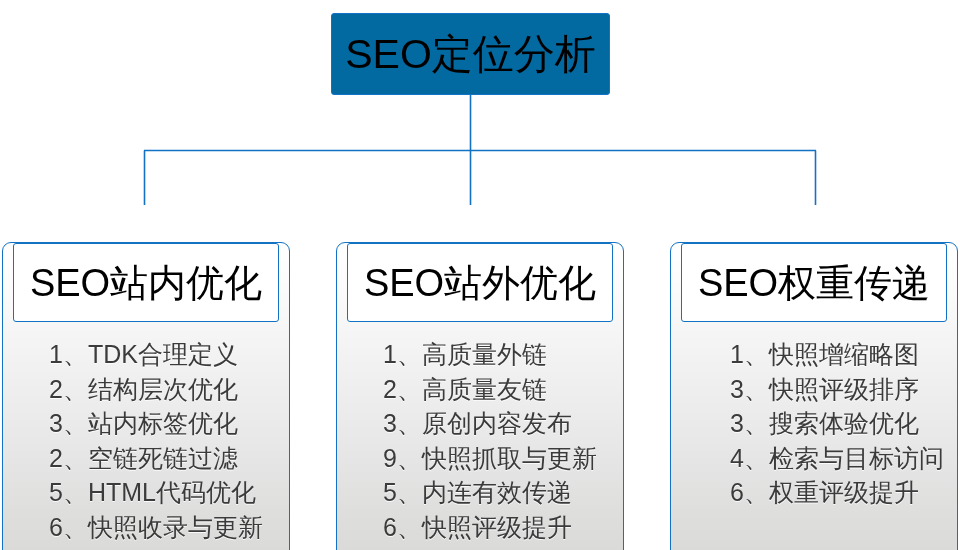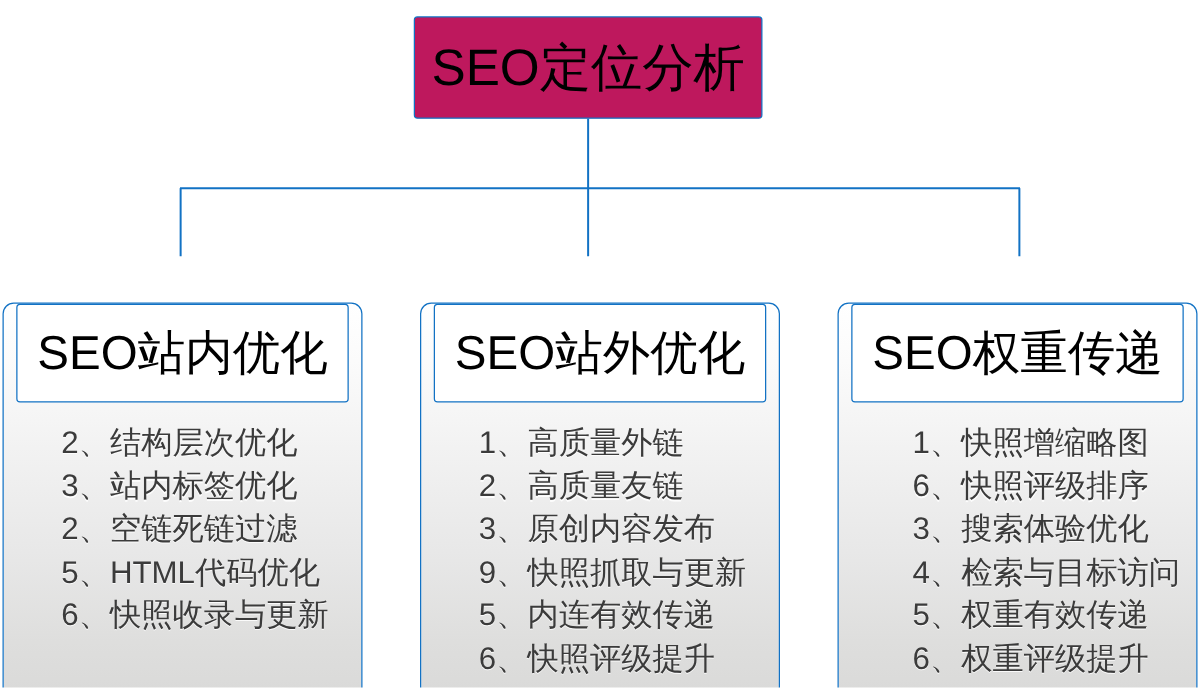--- a/index.html
+++ b/index.html
@@ -36,21 +36,21 @@
   
   .root-box {
     position: absolute;
     left: 331px;
     top: 13px;
     width: 279px;
     height: 82px;
     box-sizing: border-box;
     border: 1.6px solid #1272c4;
     border-radius: 3px;
-    background: #be185d;
+    background: #0369a1;
     display: flex;
     align-items: center;
     justify-content: center;
   }
   .root-title {
     font-size: 41px;
     line-height: 1;
     color: #000000;
     letter-spacing: 0px;
     white-space: nowrap;
@@ -148,20 +148,21 @@
   <div class="root-box">
     <span class="root-title">SEO定位分析</span>
   </div>
 
   <div class="column col-1">
     <div class="col-body"></div>
     <div class="col-header">
       <span class="col-header-text">SEO站内优化</span>
     </div>
     <ul class="col-list">
+      <li>1、TDK合理定义</li>
       <li>2、结构层次优化</li>
       <li>3、站内标签优化</li>
       <li>2、空链死链过滤</li>
       <li>5、HTML代码优化</li>
       <li>6、快照收录与更新</li>
     </ul>
   </div>
 
   <div class="column col-2">
     <div class="col-body"></div>
@@ -178,21 +179,20 @@
     </ul>
   </div>
 
   <div class="column col-3">
     <div class="col-body"></div>
     <div class="col-header">
       <span class="col-header-text">SEO权重传递</span>
     </div>
     <ul class="col-list">
       <li>1、快照增缩略图</li>
-      <li>6、快照评级排序</li>
+      <li>3、快照评级排序</li>
       <li>3、搜索体验优化</li>
       <li>4、检索与目标访问</li>
-      <li>5、权重有效传递</li>
       <li>6、权重评级提升</li>
     </ul>
   </div>
 
 </div>
 
 </body></html>

